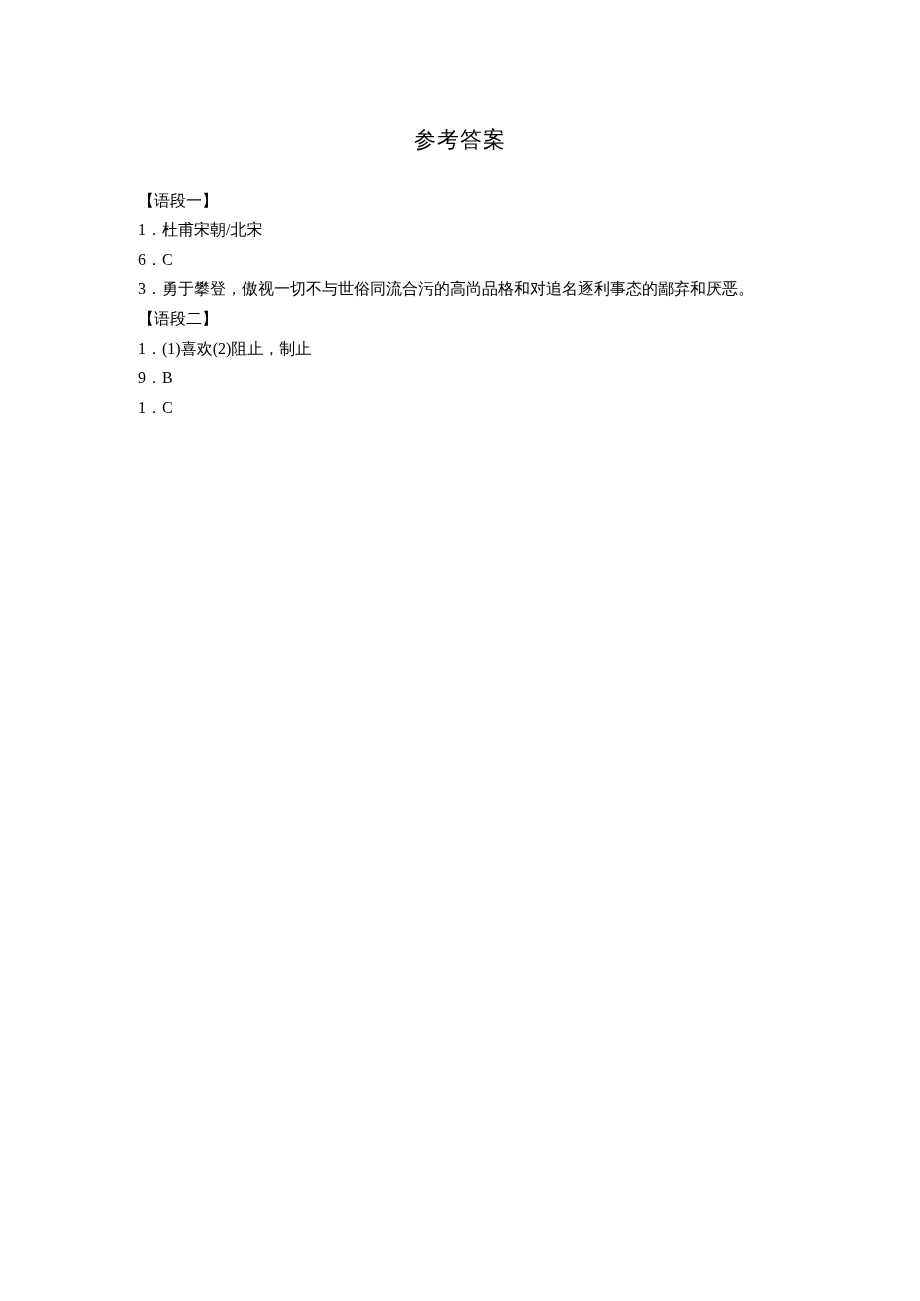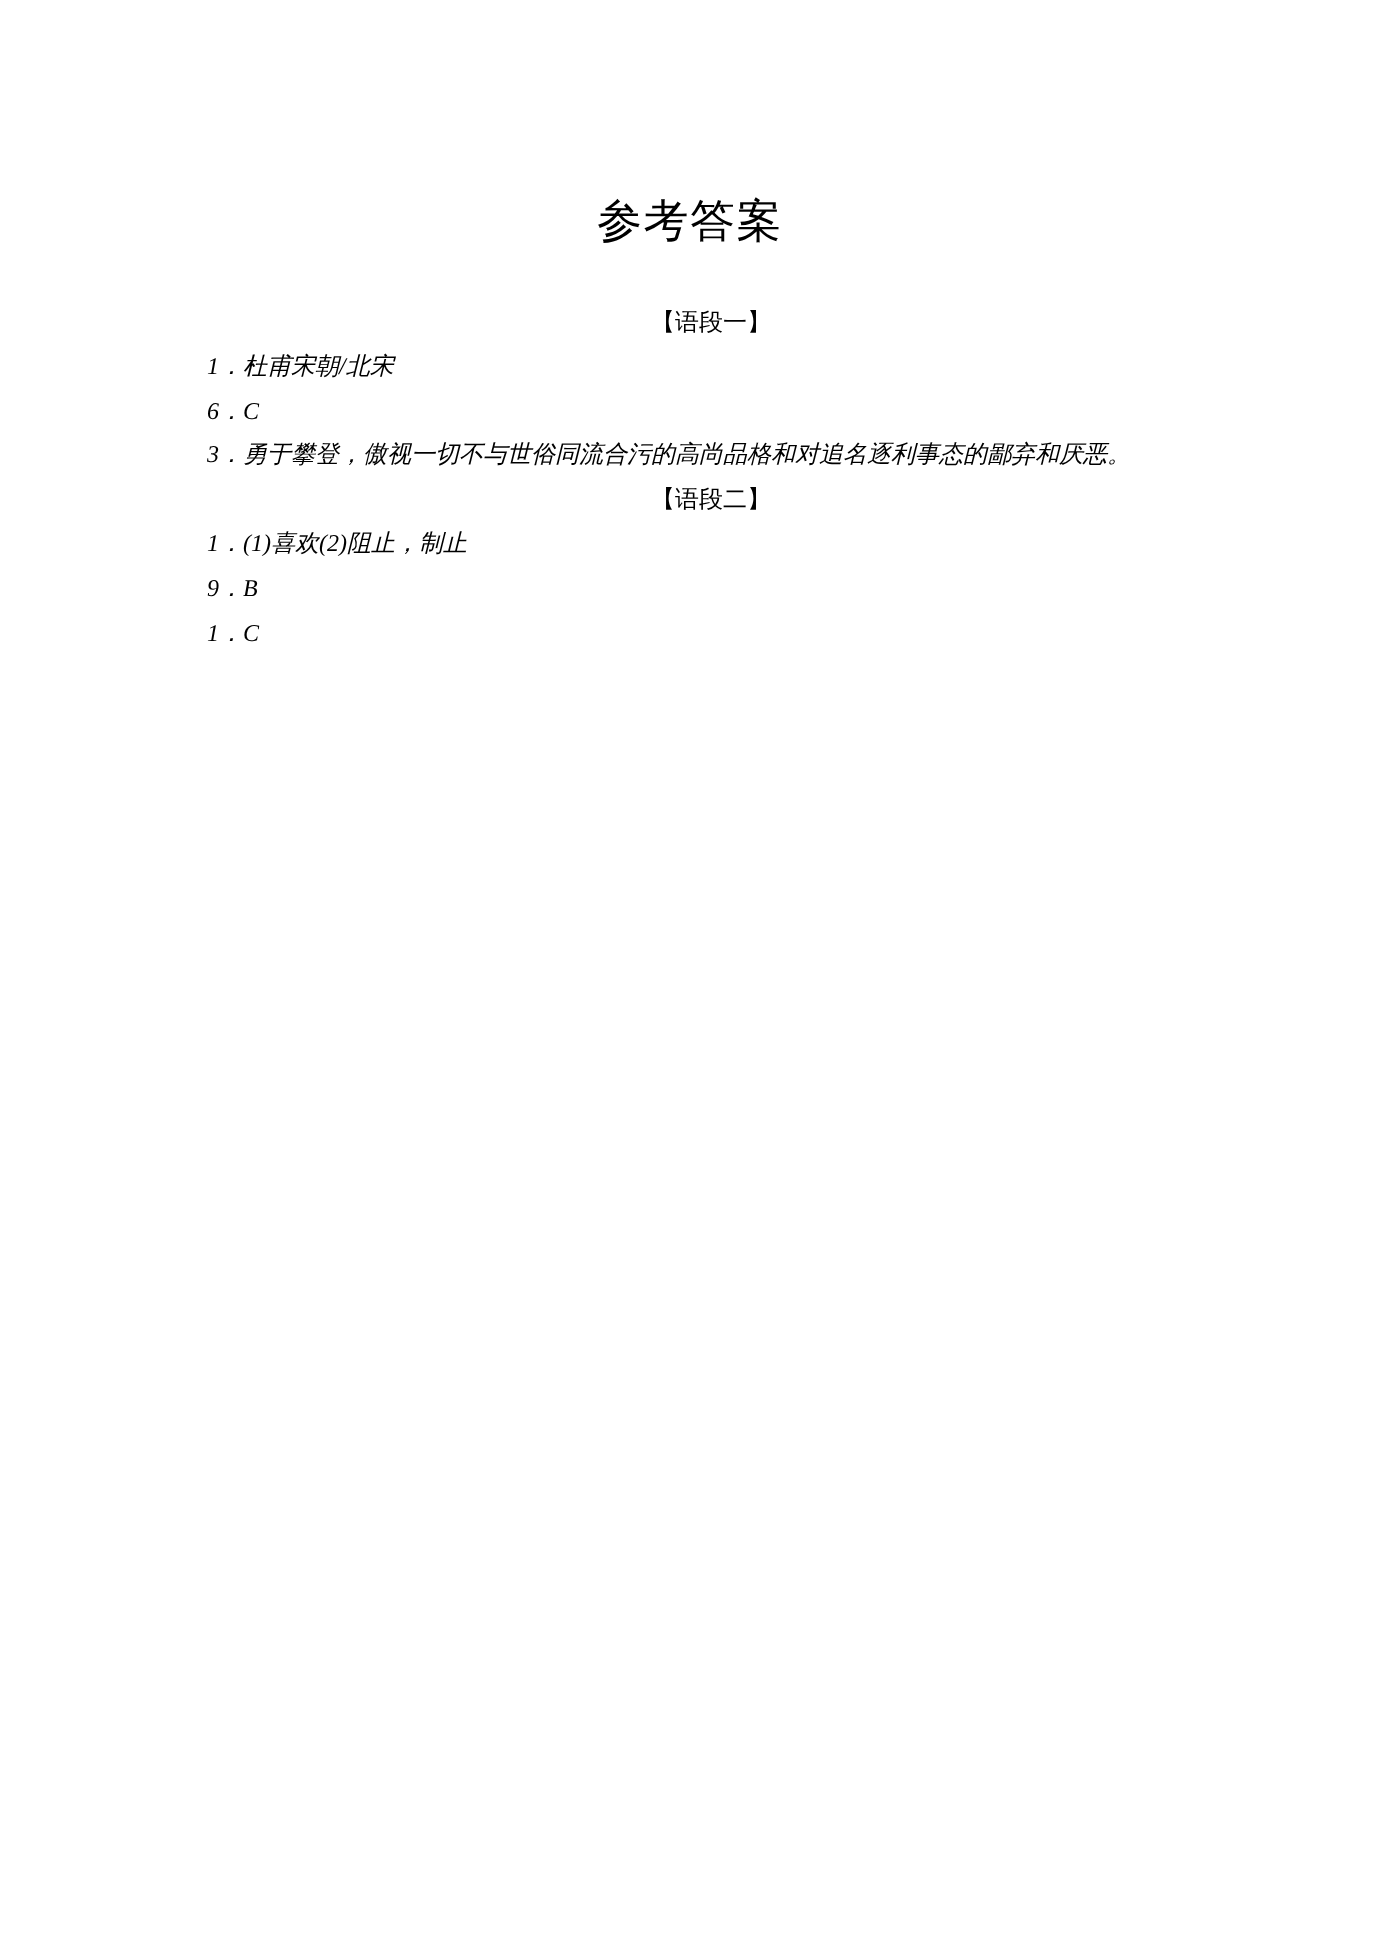--- a/index.html
+++ b/index.html
@@ -12,32 +12,30 @@
       height: 1301px;
       background: #ffffff;
       font-family: "SimSun", "宋体", serif;
       font-size: 16px;
       color: #000000;
       padding: 120px 110px 0 110px;
       line-height: 1.85;
     }
     .title {
       text-align: center;
-      font-size: 30px;
+      font-size: 22px;
       font-weight: normal;
       margin-bottom: 25px;
       letter-spacing: 1px;
     }
     .section-header {
       padding-left: 28px;
-      text-align: center;
     }
     .item {
       padding-left: 28px;
-      font-style: italic;
     }
   </style>
 </head>
 <body>
 
 <div class="title">参考答案</div>
 
 <div class="section-header">【语段一】</div>
 <div class="item">1．杜甫宋朝/北宋</div>
 <div class="item">6．C</div>

